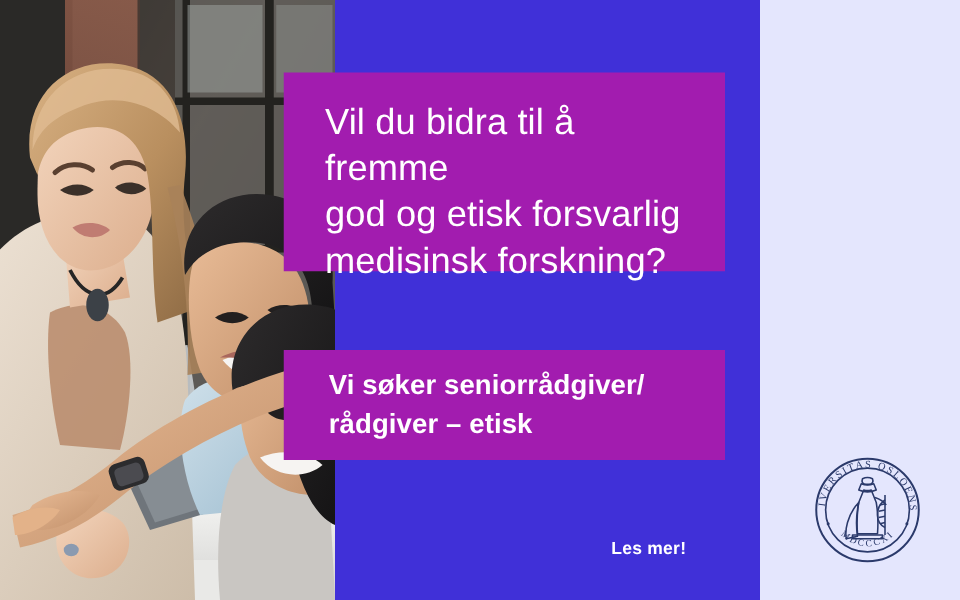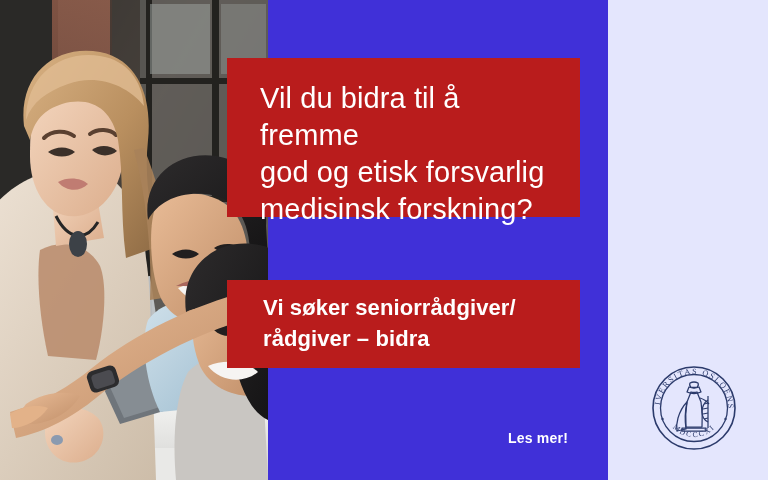--- a/index.html
+++ b/index.html
@@ -44,21 +44,21 @@
     width: 268px;
     height: 480px;
     overflow: hidden;
     background: #6d6a63;
   }
   .photo svg { display: block; }
 
   
   .textbox {
     position: absolute;
-    background: #b91c1c;
+    background: #a21caf;
     box-sizing: border-box;
   }
   #headline-box {
     left: 227px;
     top: 58px;
     width: 353px;
     height: 159px;
     padding: 22px 28px 0 33px;
   }
   #headline {
@@ -83,21 +83,21 @@
     font-size: 22px;
     line-height: 31px;
     font-weight: 700;
     letter-spacing: 0.1px;
     white-space: pre-line;
   }
 
   
   #cta {
     position: absolute;
-    left: 380px;
+    left: 361px;
     top: 430px;
     width: 188px;
     text-align: right;
     color: #ffffff;
     font-size: 14px;
     font-weight: 700;
     letter-spacing: 0.2px;
   }
 
   
@@ -245,21 +245,21 @@
   </div>
 
   <div class="textbox" id="headline-box">
     <p id="headline">Vil du bidra til å fremme
 god og etisk forsvarlig
 medisinsk forskning?</p>
   </div>
 
   <div class="textbox" id="role-box">
     <p id="role">Vi søker seniorrådgiver/
-rådgiver – bidra</p>
+rådgiver – etisk</p>
   </div>
 
   <div id="cta">Les mer!</div>
 
 
   <div id="uio-seal">
     <svg width="92" height="92" viewBox="0 0 92 92" xmlns="http://www.w3.org/2000/svg">
       <defs>
         <path id="arcTop" d="M 12 46 A 34 34 0 0 1 80 46" fill="none"></path>
         <path id="arcBottom" d="M 17 46 A 29 29 0 0 0 75 46" fill="none"></path>

